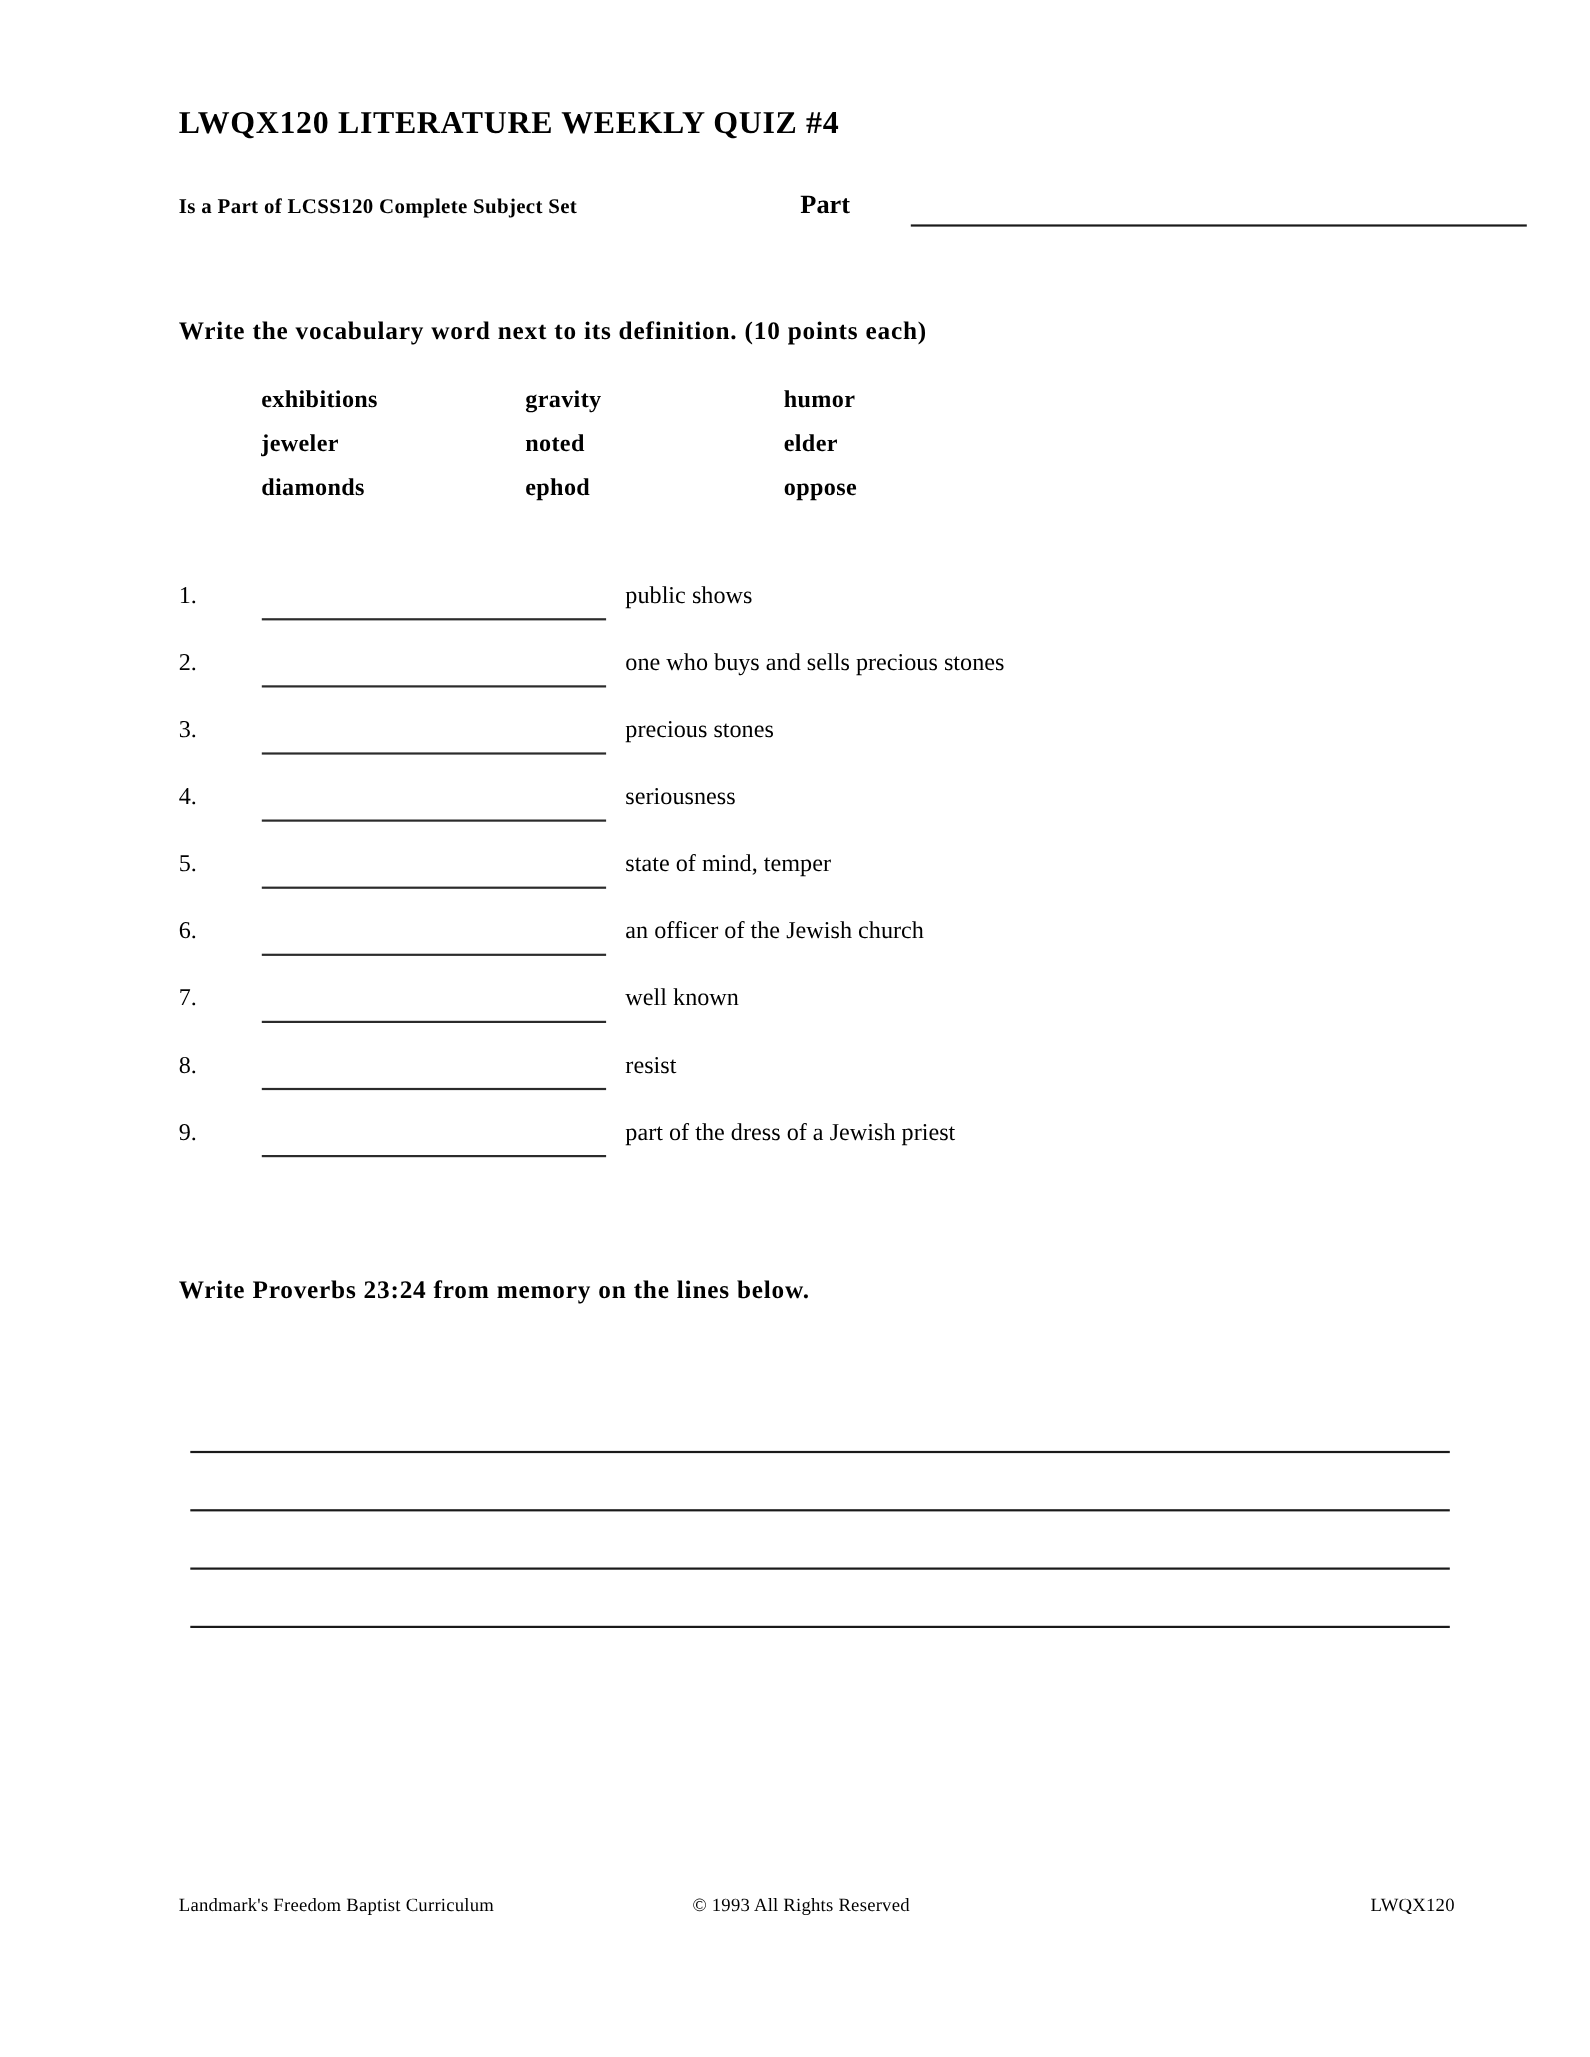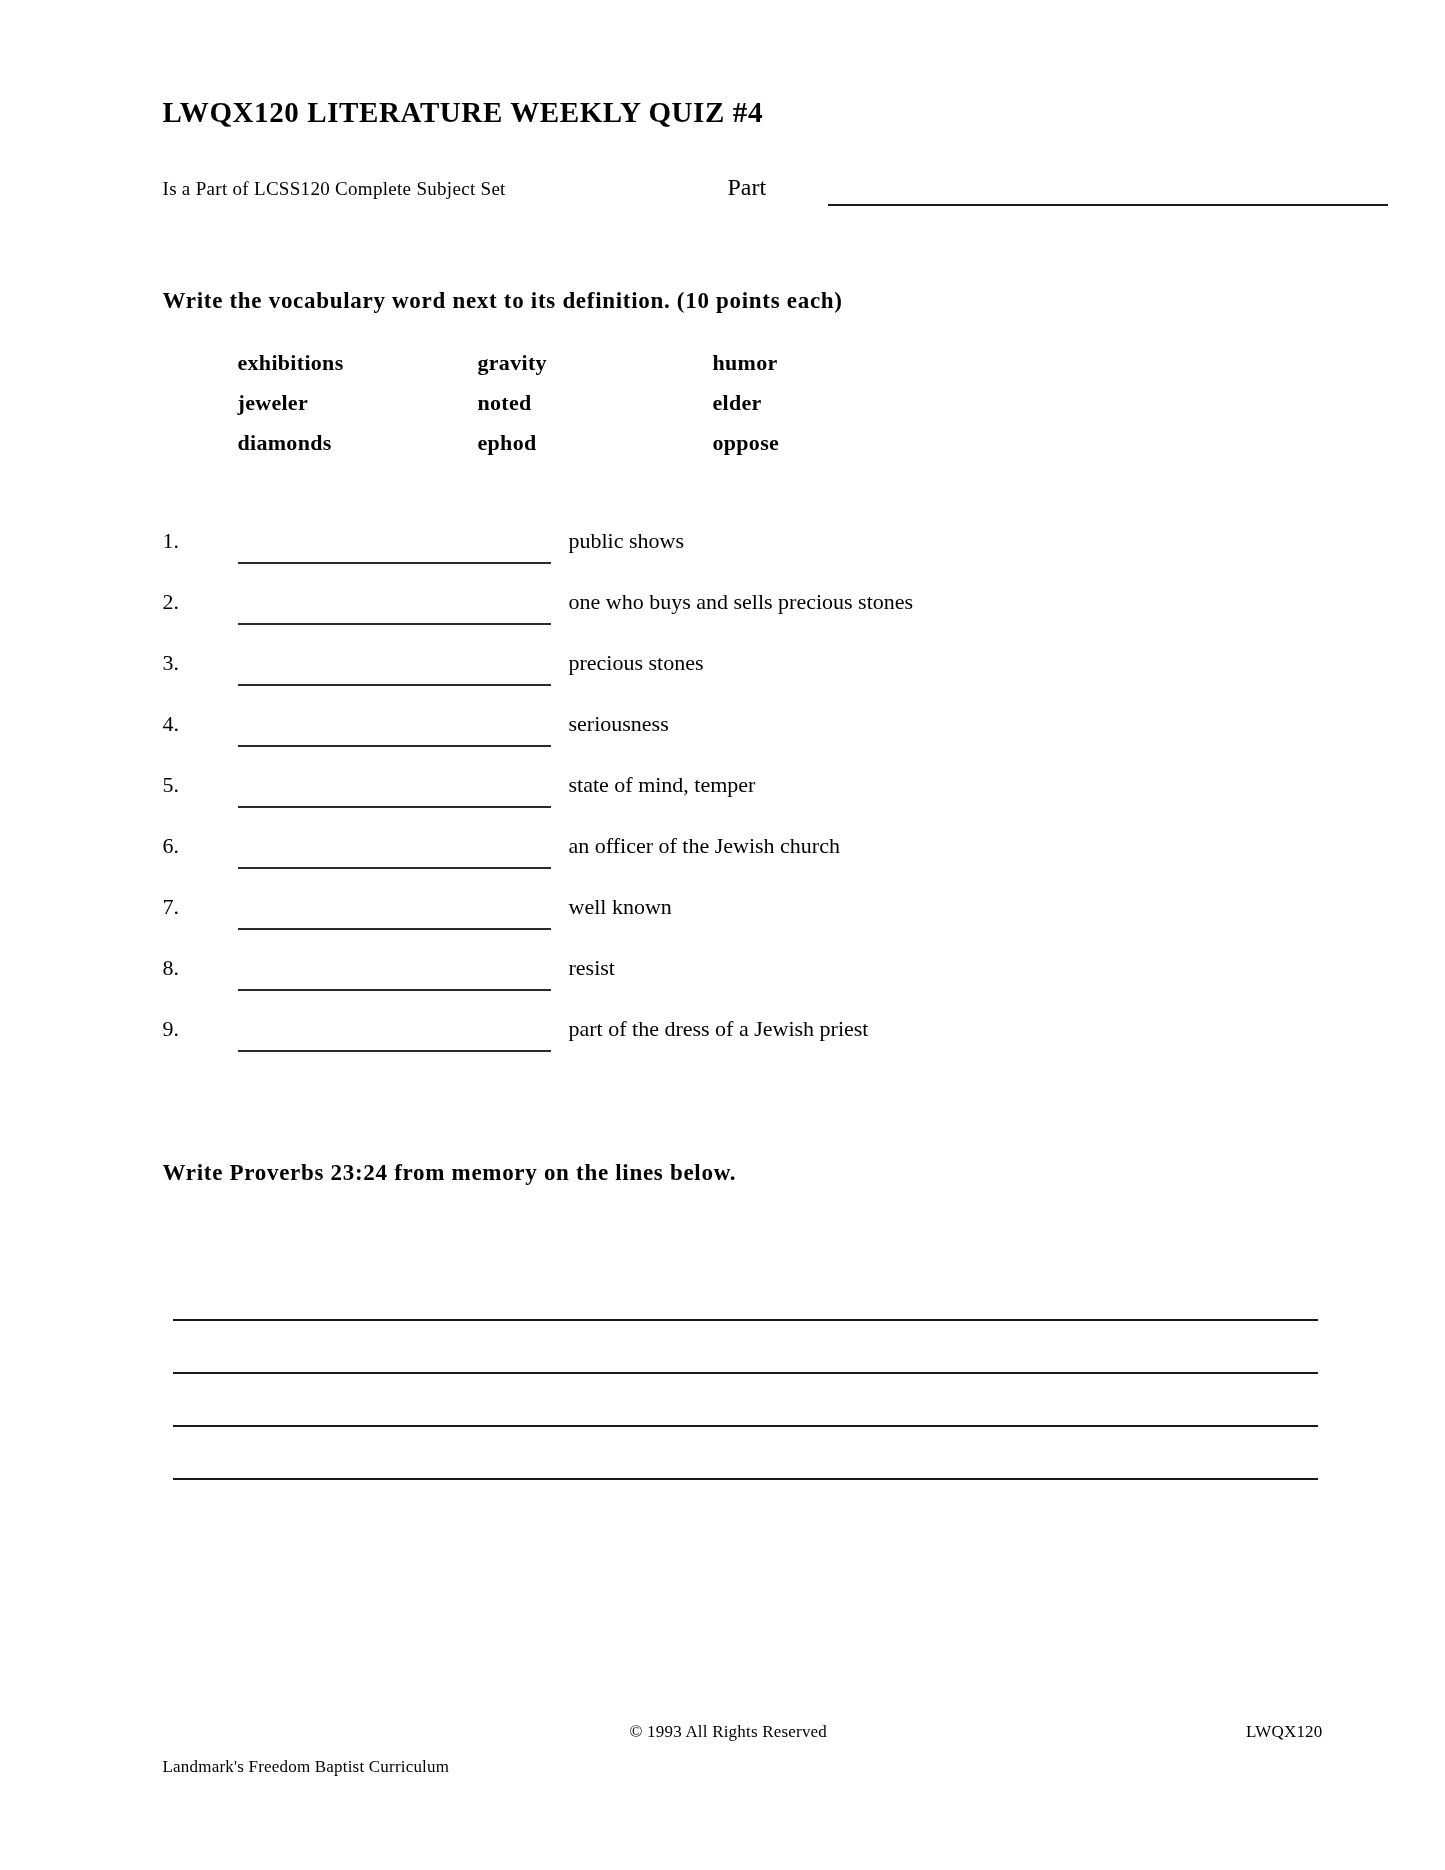--- a/index.html
+++ b/index.html
@@ -29,20 +29,21 @@
     font-weight: bold;
     letter-spacing: 0.6px;
     white-space: nowrap;
   }
   .subtitle-row {
     position: absolute;
     left: 105px;
     top: 178px;
     width: 1160px;
     height: 30px;
+    font-weight: bold;
   }
   .subtitle-text {
     position: absolute;
     left: 0;
     top: 0;
     font-size: 19px;
     letter-spacing: 0.3px;
     white-space: nowrap;
   }
   .name-label {
@@ -160,21 +161,21 @@
   }
   .footer-left,
   .footer-center,
   .footer-right {
     position: absolute;
     top: 0;
     font-size: 17px;
     letter-spacing: 0.2px;
     white-space: nowrap;
   }
-  .footer-left { left: 0; margin-top: 35px; }
+  .footer-left { left: 0; }
   .footer-center { left: 467px; }
   .footer-right { right: 0; }
 </style>
 </head>
 <body>
 
 <div class="page">
 
   <div class="doc-title">LWQX120 LITERATURE WEEKLY QUIZ #4</div>
 

